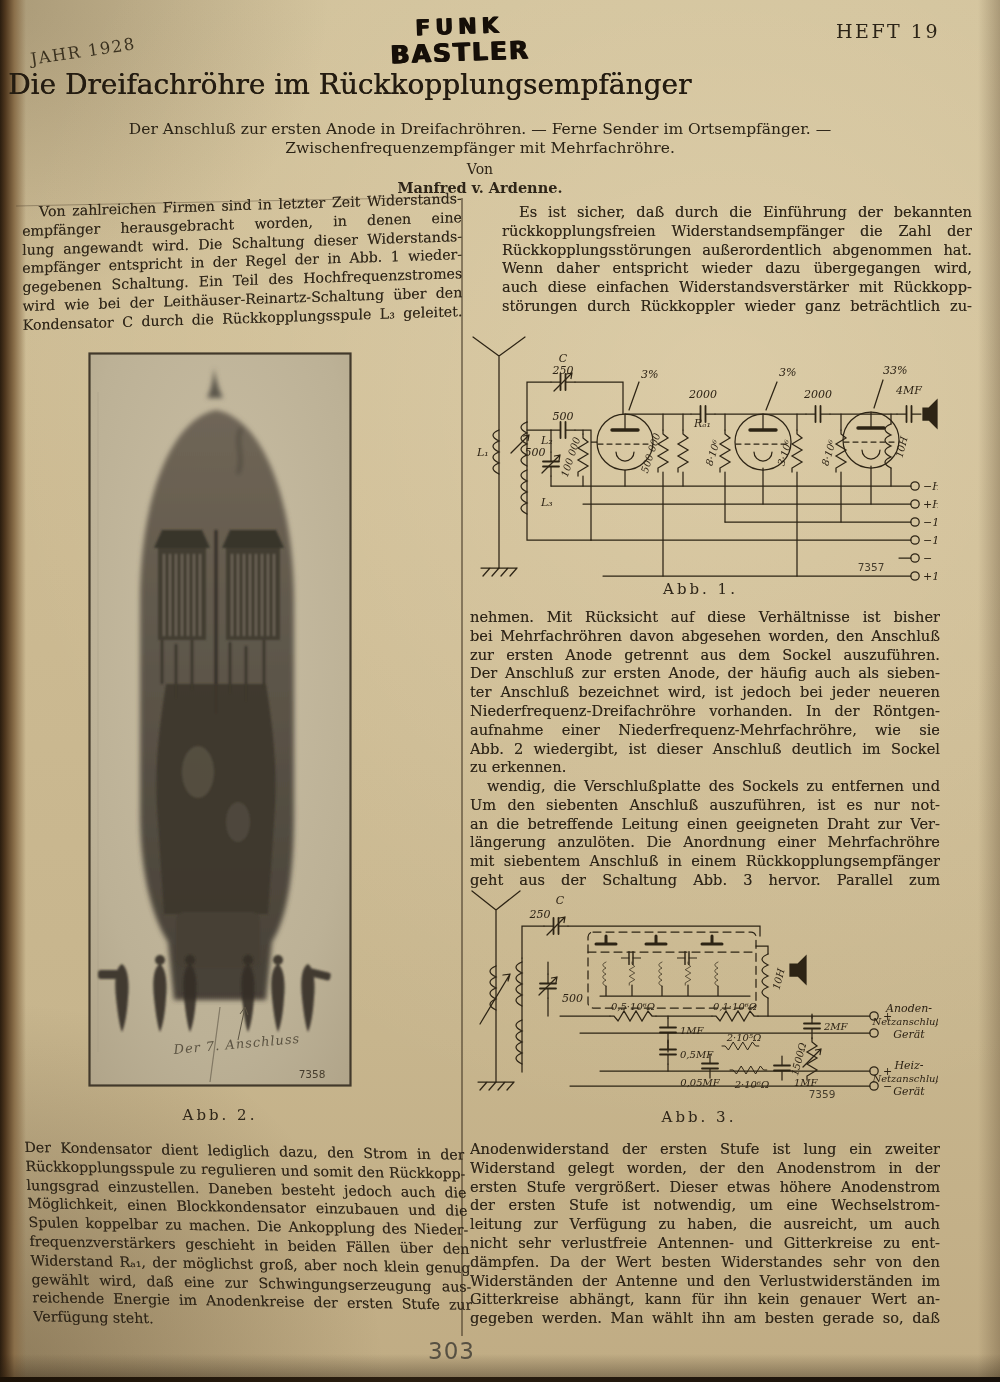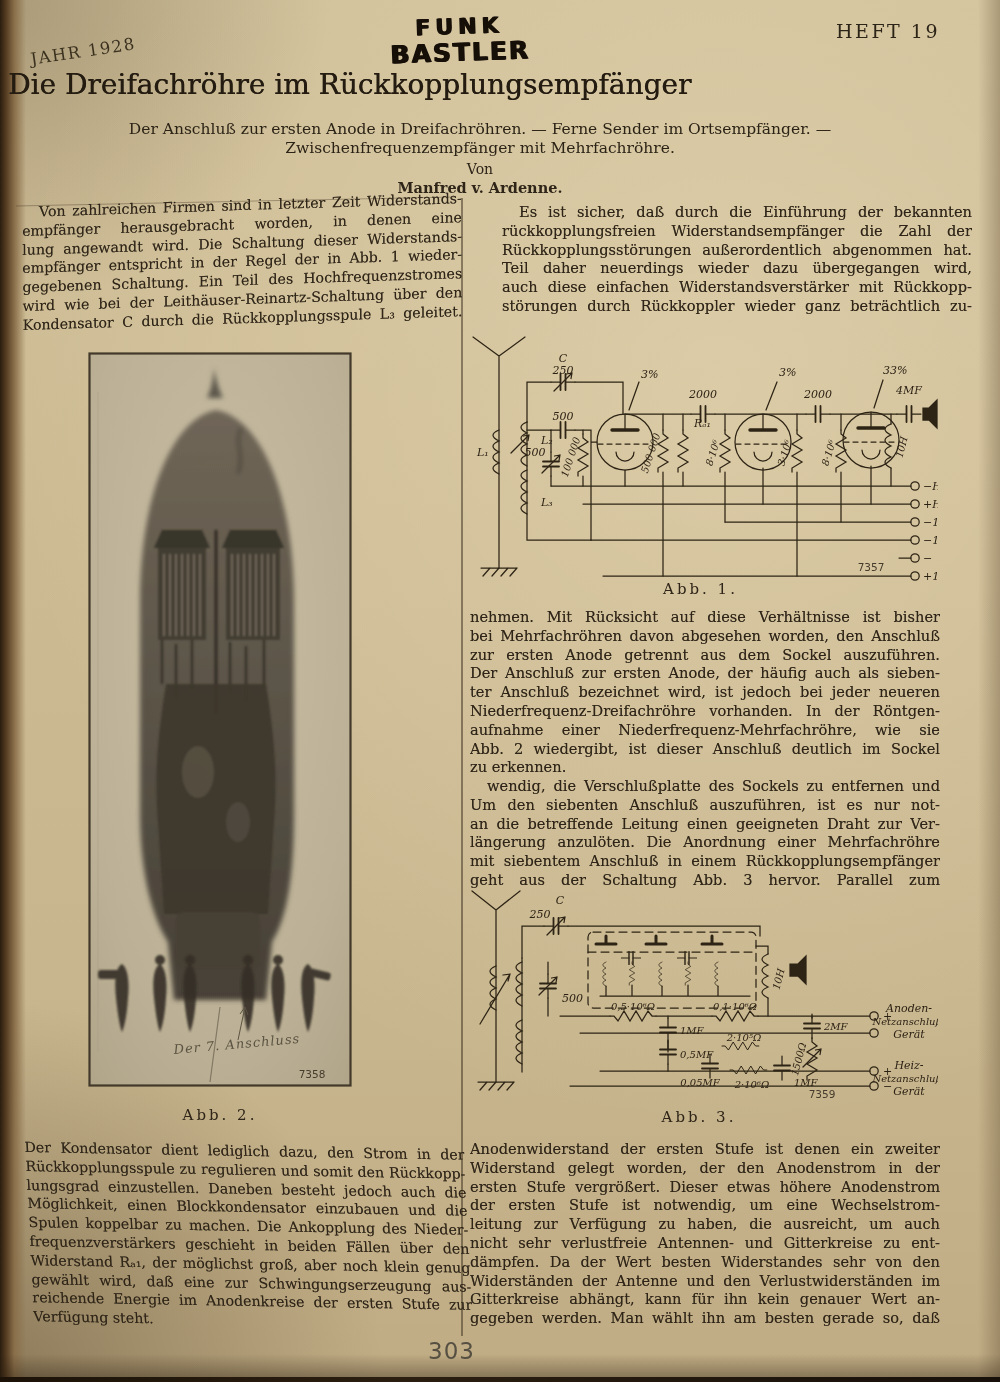--- a/index.html
+++ b/index.html
@@ -175,21 +175,21 @@
       <div class="tline">Widerstand Rₐ₁, der möglichst groß, aber noch klein genug</div>
       <div class="tline">gewählt wird, daß eine zur Schwingungserzeugung aus-</div>
       <div class="tline">reichende Energie im Anodenkreise der ersten Stufe zur</div>
       <div class="tline">Verfügung steht.</div>
     </div>
 
   <div id="para-r1" class="para ind">
       <div class="tline">Es ist sicher, daß durch die Einführung der bekannten</div>
       <div class="tline">rückkopplungsfreien Widerstandsempfänger die Zahl der</div>
       <div class="tline">Rückkopplungsstörungen außerordentlich abgenommen hat.</div>
-      <div class="tline">Teil daher neuerdings wieder dazu übergegangen wird,</div>
+      <div class="tline">Wenn daher entspricht wieder dazu übergegangen wird,</div>
       <div class="tline">auch diese einfachen Widerstandsverstärker mit Rückkopp-</div>
       <div class="tline">störungen durch Rückkoppler wieder ganz beträchtlich zu-</div>
     </div>
 
   <div id="fig1" class="fig">
     <svg width="475" height="252" viewBox="0 0 475 252">
       <defs>
         <g id="resv">
             <path d="M0,0 V4 L5,8 L-5,14 L5,20 L-5,26 L5,32 L-5,38 V42"></path>
           </g>
@@ -427,21 +427,21 @@
         <text x="449" y="183" text-anchor="middle" class="flab">Heiz-</text>
         <text x="449" y="196" text-anchor="middle" class="flab-s">Netzanschluß-</text>
         <text x="449" y="209" text-anchor="middle" class="flab">Gerät</text>
         <text x="362" y="212" text-anchor="middle" class="pnum">7359</text>
       </g>
     </svg>
   </div>
   <div id="fig3-cap" class="figcap">Abb. 3.</div>
 
   <div id="para-r4" class="para">
-      <div class="tline">Anodenwiderstand der ersten Stufe ist denen ein zweiter</div>
+      <div class="tline">Anodenwiderstand der ersten Stufe ist lung ein zweiter</div>
       <div class="tline">Widerstand gelegt worden, der den Anodenstrom in der</div>
       <div class="tline">ersten Stufe vergrößert. Dieser etwas höhere Anodenstrom</div>
       <div class="tline">der ersten Stufe ist notwendig, um eine Wechselstrom-</div>
       <div class="tline">leitung zur Verfügung zu haben, die ausreicht, um auch</div>
       <div class="tline">nicht sehr verlustfreie Antennen- und Gitterkreise zu ent-</div>
       <div class="tline">dämpfen. Da der Wert besten Widerstandes sehr von den</div>
       <div class="tline">Widerständen der Antenne und den Verlustwiderständen im</div>
       <div class="tline">Gitterkreise abhängt, kann für ihn kein genauer Wert an-</div>
       <div class="tline">gegeben werden. Man wählt ihn am besten gerade so, daß</div>
     </div>

